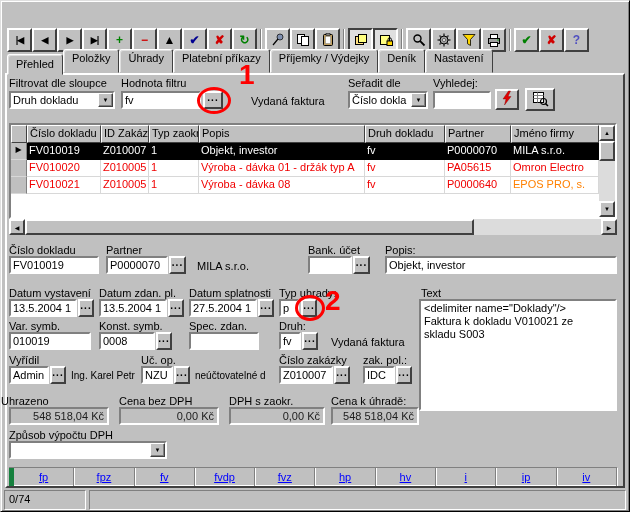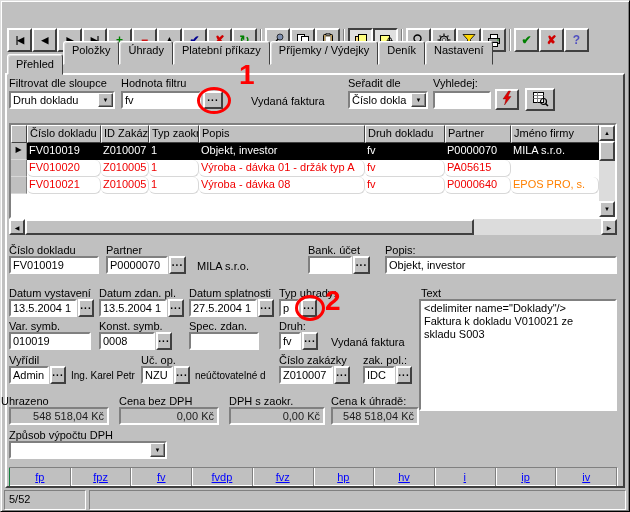--- a/index.html
+++ b/index.html
@@ -27,21 +27,21 @@
   .tbtn.pressed { border-color:#404040 #fff #fff #404040; background:#dfdfdf; }
   .tbtn svg { display:block; }
   .tsep { width:2px; height:22px; border-left:1px solid #808080; border-right:1px solid #fff; margin:0 3px; }
   .g-black{color:#000} .g-green{color:#008000} .g-red{color:#d00000} .g-navy{color:#000090} .g-purple{color:#5050c0}
   .nav { font-size:9px; letter-spacing:-1px; }
 
   
   .tabpage { position:absolute; left:4px; right:4px; top:72px; height:415px;
     background:#c0c0c0; border:2px solid; border-color:#fff #404040 #404040 #fff; }
   .tabstrip { position:absolute; left:6px; top:53px; height:21px; display:flex; align-items:flex-end; z-index:3; }
-  .tab { height:24px; margin-bottom:10px; padding:2px 8px 0 8px; background:#c0c0c0;
+  .tab { height:24px; margin-bottom:2px; padding:2px 8px 0 8px; background:#c0c0c0;
     border:1px solid; border-color:#fff #404040 #c0c0c0 #fff; border-radius:3px 3px 0 0;
     box-shadow: inset 1px 1px 0 #dfdfdf; white-space:nowrap; cursor:pointer; }
   .tab.active { height:21px; margin-bottom:0; padding-top:3px; font-weight:normal; z-index:4; }
 
   
   .lbl { position:absolute; white-space:nowrap; color:#000; }
   .lbl.small { font-size:10px; }
   .fld { position:absolute; height:18px; background:#fff; border:2px solid; border-color:#808080 #fff #fff #808080;
     font-family:inherit; font-size:11px; padding:0 2px; color:#000; }
   .dots { position:absolute; width:17px; height:18px; background:#c0c0c0; border:2px solid; border-color:#fff #404040 #404040 #fff;
@@ -60,21 +60,21 @@
     background:#fff; border:2px solid; border-color:#808080 #fff #fff #808080; display:flex; }
   .grid-main { flex:1; overflow:hidden; }
   .grow { display:flex; }
   .hcell { height:18px; background:#c0c0c0; border:1px solid; border-color:#fff #404040 #404040 #fff;
     padding:1px 2px; overflow:hidden; white-space:nowrap; cursor:pointer; }
   .cell { height:17px; padding:1px 2px; overflow:hidden; white-space:nowrap;
     border-right:1px solid #d8d8d8; border-bottom:1px solid #d8d8d8; }
   .cell.sel { background:#c0c0c0; border-right:1px solid #808080; text-align:center; font-size:8px; line-height:14px; padding:0; }
   .c0{width:16px} .c1{width:74px} .c2{width:48px} .c3{width:50px} .c4{width:166px} .c5{width:80px} .c6{width:66px} .c7{width:88px}
   .r-selected .cell:not(.sel) { background:#000; color:#fff; border-color:#000; }
-  .r-red .cell:not(.sel) { color:#f00000;border-radius:6px; }
+  .r-red .cell:not(.sel) { color:#f00000; }
   .firm-orange { color:#ff8000 !important; }
   .vscroll { width:16px; background:#dcdcdc; display:flex; flex-direction:column; }
   .sbtn { background:#c0c0c0; border:2px solid; border-color:#fff #404040 #404040 #fff;
     font-size:6px; text-align:center; display:flex; align-items:center; justify-content:center; cursor:pointer; }
   .vscroll .sbtn { height:16px; }
   .vthumb { height:20px; margin:0; background:#c0c0c0; border:2px solid; border-color:#fff #404040 #404040 #fff; cursor:grab; }
   .vtrack { flex:1; }
   .hscroll { position:absolute; left:8px; top:218px; width:608px; height:16px; background:#dcdcdc; display:flex; }
   .hscroll .sbtn { width:16px; height:16px; }
   .htrack { flex:1; display:flex; }
@@ -83,21 +83,21 @@
   
   .memo { position:absolute; left:418px; top:298px; width:198px; height:112px;
     background:#fff; border:2px solid; border-color:#808080 #fff #fff #808080;
     padding:1px 3px; white-space:pre-wrap; overflow:hidden; line-height:13px; }
 
   
   .links { position:absolute; left:8px; top:466px; width:608px; height:19px; display:flex;
     border-top:1px solid #808080; box-shadow:0 -1px 0 #fff inset; }
   .linkcell { flex:1; display:flex; align-items:center; justify-content:center;
     border-right:1px solid #808080; box-shadow:1px 0 0 #fff; }
-  .linkcell:first-child { border-left:1px solid #15803d; }
+  .linkcell:first-child { border-left:5px solid #15803d; }
   .link { color:#0000ff; text-decoration:underline; cursor:pointer; }
 
   
   .statusbar { position:absolute; left:3px; right:3px; top:489px; height:20px; display:flex; gap:3px; align-items:stretch; }
   .statuscell { border:1px solid; border-color:#808080 #fff #fff #808080; padding:2px 4px; }
   .statuscell.first { width:82px; }
   .statuscell.rest { flex:1; }
 
   
   .ann-ellipse { position:absolute; border:3px solid #ff0000; border-radius:50%; z-index:20; pointer-events:none; }
@@ -281,20 +281,21 @@
         <div class="cell c7">MILA s.r.o.</div>
       </div>
       <div class="grow r-red">
         <div class="cell sel c0"></div>
         <div class="cell c1">FV010020</div>
         <div class="cell c2">Z010005</div>
         <div class="cell c3">1</div>
         <div class="cell c4">Výroba - dávka 01 - držák typ A</div>
         <div class="cell c5">fv</div>
         <div class="cell c6">PA05615</div>
+        <div class="cell c7">Omron Electro</div>
       </div>
       <div class="grow r-red">
         <div class="cell sel c0"></div>
         <div class="cell c1">FV010021</div>
         <div class="cell c2">Z010005</div>
         <div class="cell c3">1</div>
         <div class="cell c4">Výroba - dávka 08</div>
         <div class="cell c5">fv</div>
         <div class="cell c6">P0000640</div>
         <div class="cell c7 firm-orange">EPOS PRO, s.</div>
@@ -414,21 +415,21 @@
       </div>
     <div class="linkcell">
         <span class="link">ip</span>
       </div>
     <div class="linkcell">
         <span class="link">iv</span>
       </div>
   </div>
 
   <div class="statusbar">
-    <div class="statuscell first">5/52</div>
+    <div class="statuscell first">0/74</div>
     <div class="statuscell rest"></div>
   </div>
 
   <div class="ann-ellipse" style="left:196px;top:86px;width:34px;height:27px"></div>
   <div class="ann-num" style="left:238px;top:58px">1</div>
   <div class="ann-ellipse" style="left:294px;top:294px;width:30px;height:26px"></div>
   <div class="ann-num" style="left:324px;top:284px">2</div>
 
 </div>
 

